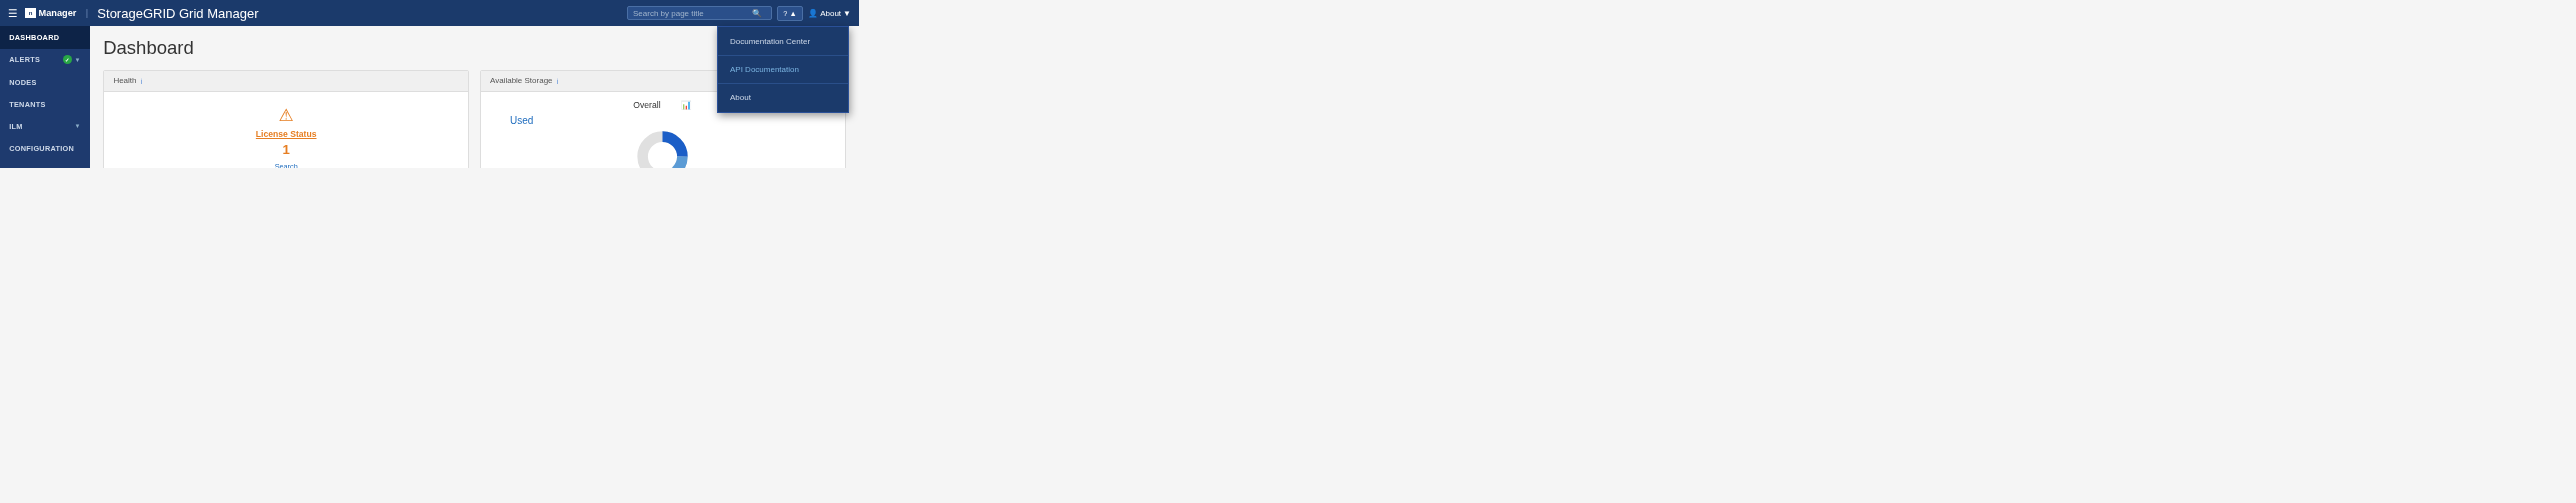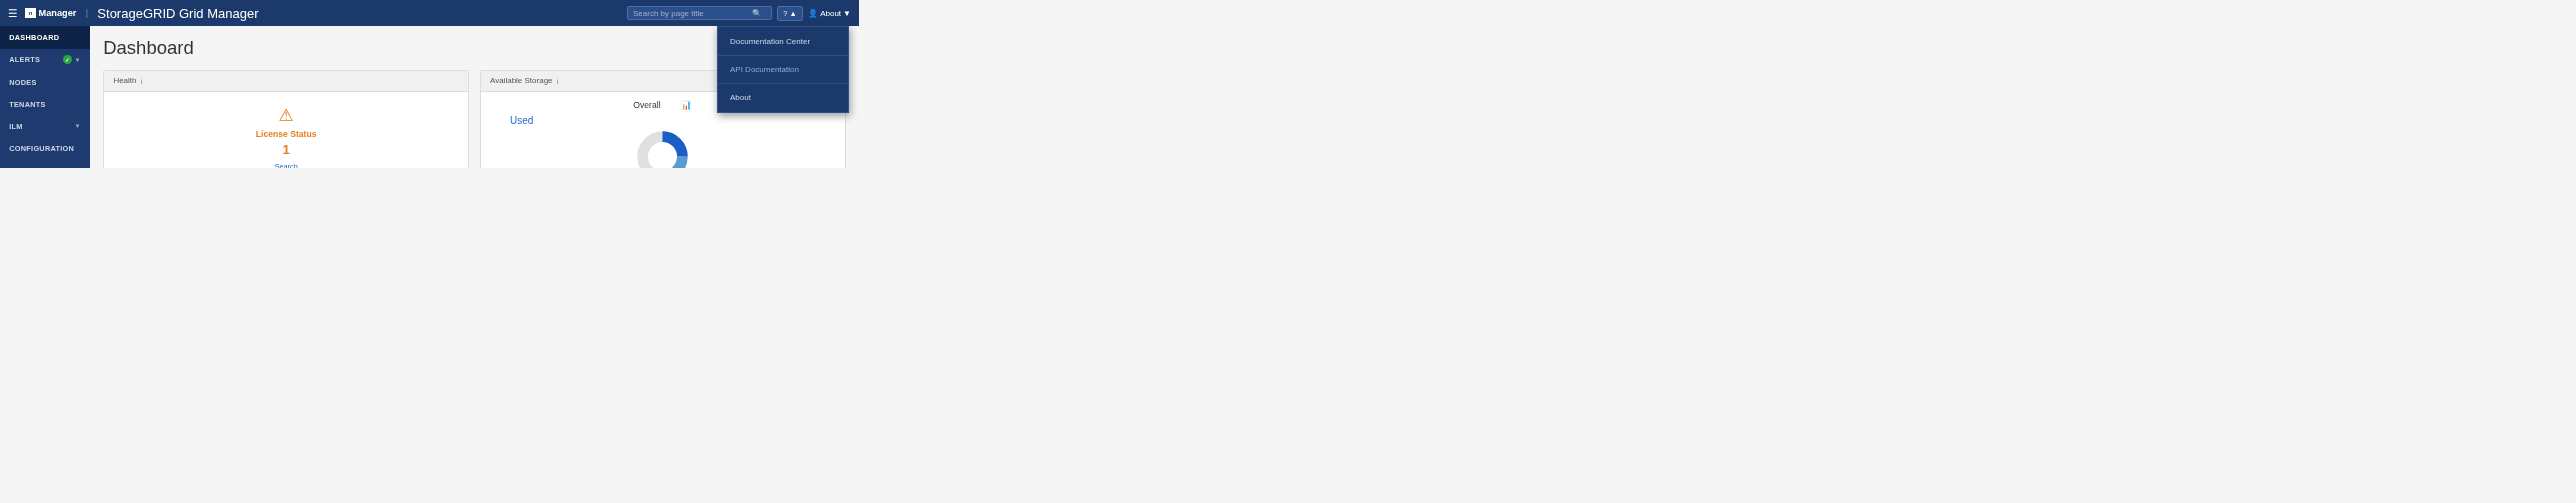--- a/index.html
+++ b/index.html
@@ -213,20 +213,21 @@
     .health-warning-icon {
       color: #e67e22;
       font-size: 17px;
       margin-bottom: 2.6px;
     }
     .health-label {
       color: #e67e22;
       font-size: 8.6px;
       font-weight: bold;
       margin-bottom: 2.6px;
+      text-decoration: underline;
     }
     .health-count {
       color: #e67e22;
       font-size: 13.2px;
       font-weight: bold;
       margin-bottom: 5.3px;
     }
     .health-link {
       color: #1e6cbe;
       font-size: 7.3px;

